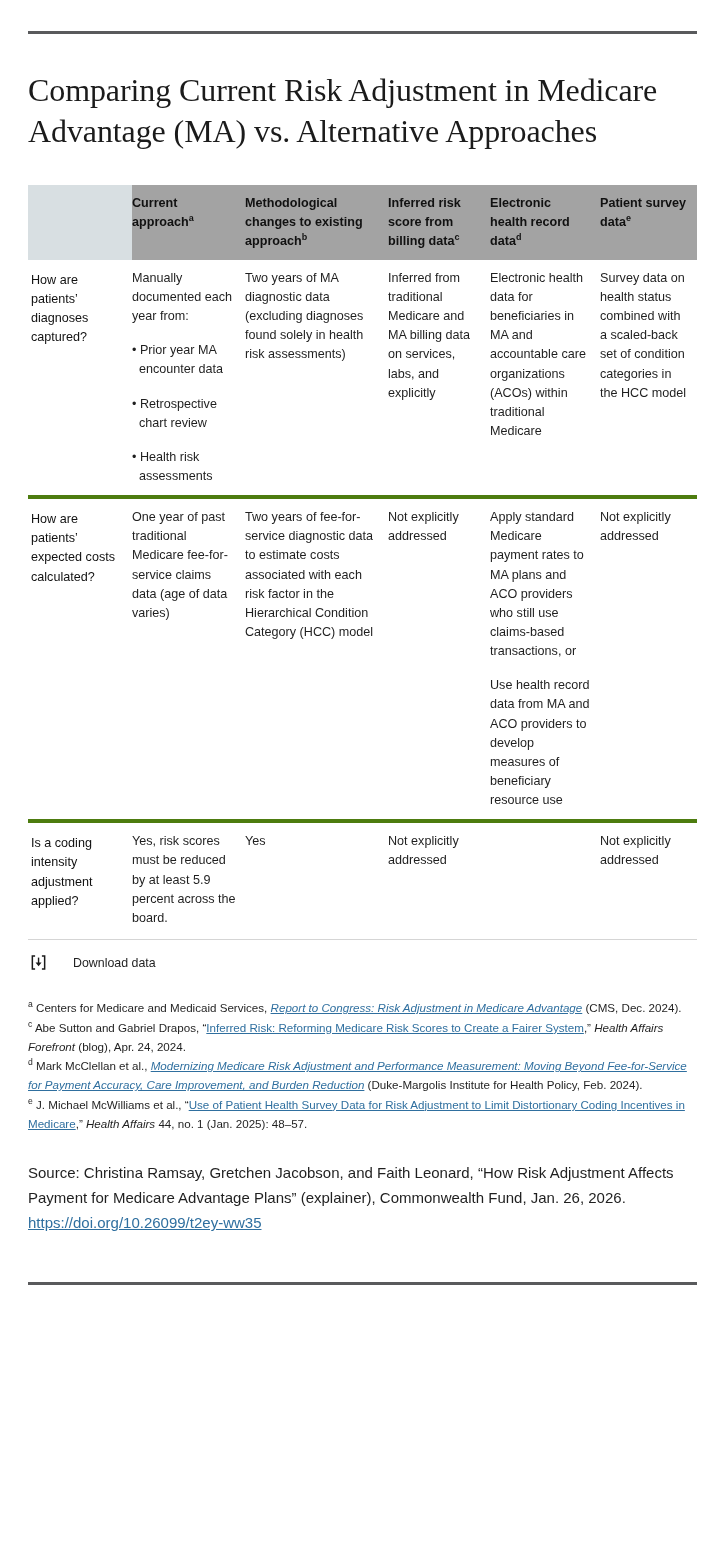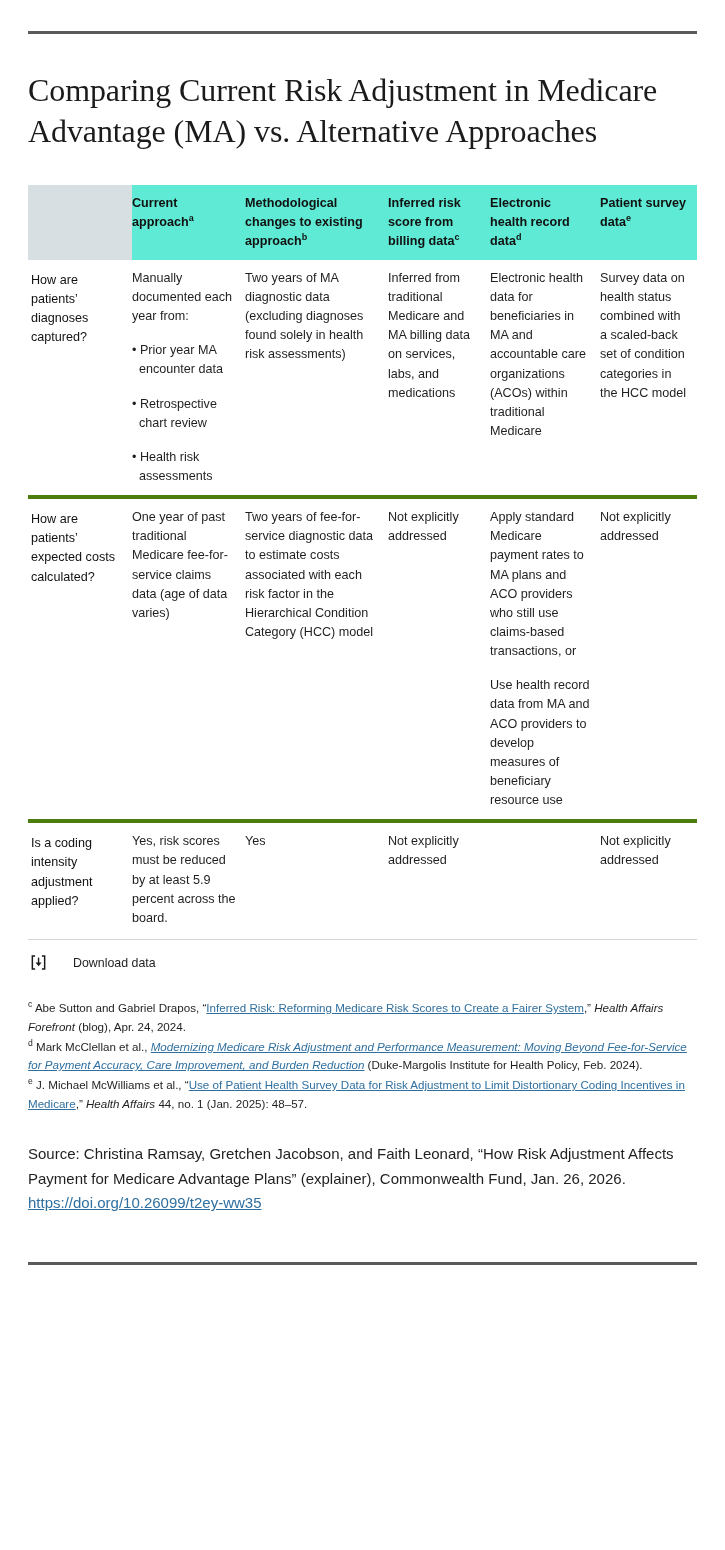--- a/index.html
+++ b/index.html
@@ -57,21 +57,21 @@
     line-height: 1.52;
     color: #1f1f1f;
   }
   table.grid th,
   table.grid td {
     vertical-align: top;
     text-align: left;
     padding: 9px 9px 9px 0;
   }
   thead th {
-    background: #5eead4;
+    background: #a3a3a3;
     font-weight: 700;
     font-size: 12.6px;
     line-height: 1.5;
     vertical-align: bottom;
     padding: 10px 9px 11px 0;
     color: #111;
   }
   thead th.corner {
     background: #d8dfe2;
   }
@@ -209,21 +209,21 @@
           <td>
             <p>Manually documented each year from:</p>
             <p class="bullet">• Prior year MA encounter data</p>
             <p class="bullet">• Retrospective chart review</p>
             <p class="bullet">• Health risk assessments</p>
           </td>
           <td>
             <p>Two years of MA diagnostic data (excluding diagnoses found solely in health risk assessments)</p>
           </td>
           <td>
-            <p>Inferred from traditional Medicare and MA billing data on services, labs, and medications</p>
+            <p>Inferred from traditional Medicare and MA billing data on services, labs, and explicitly</p>
           </td>
           <td>
             <p>Electronic health data for beneficiaries in MA and accountable care organizations (ACOs) within traditional Medicare</p>
           </td>
           <td>
             <p>Survey data on health status combined with a scaled-back set of condition categories in the HCC model</p>
           </td>
         </tr>
 
         <tr>
@@ -278,20 +278,23 @@
         <path d="M15.4 1.2 H11.9 V2.7 H13.9 V14.3 H11.9 V15.8 H15.4 Z" fill="#1a1a1a"></path>
         <rect x="7.85" y="3.6" width="1.4" height="6.0" fill="#1a1a1a"></rect>
         <path d="M8.55 12.2 L5.55 8.6 H11.55 Z" fill="#1a1a1a"></path>
       </svg>
     </span>
     <span class="download-label">Download data</span>
   </div>
 
   <div class="notes">
 
+    <p class="note">
+      <span class="marker">a</span><span> Centers for Medicare and Medicaid Services, </span><a class="lnk ital" href="#">Report to Congress: Risk Adjustment in Medicare Advantage</a><span> (CMS, Dec. 2024).</span>
+    </p>
 
 
     <p class="note">
       <span class="marker">c</span><span> Abe Sutton and Gabriel Drapos, “</span><a class="lnk" href="#">Inferred Risk: Reforming Medicare Risk Scores to Create a Fairer System</a><span>,” </span><span class="ital">Health Affairs Forefront</span><span> (blog), Apr. 24, 2024.</span>
     </p>
 
     <p class="note">
       <span class="marker">d</span><span> Mark McClellan et al., </span><a class="lnk ital" href="#">Modernizing Medicare Risk Adjustment and Performance Measurement: Moving Beyond Fee-for-Service for Payment Accuracy, Care Improvement, and Burden Reduction</a><span> (Duke-Margolis Institute for Health Policy, Feb. 2024).</span>
     </p>
 

